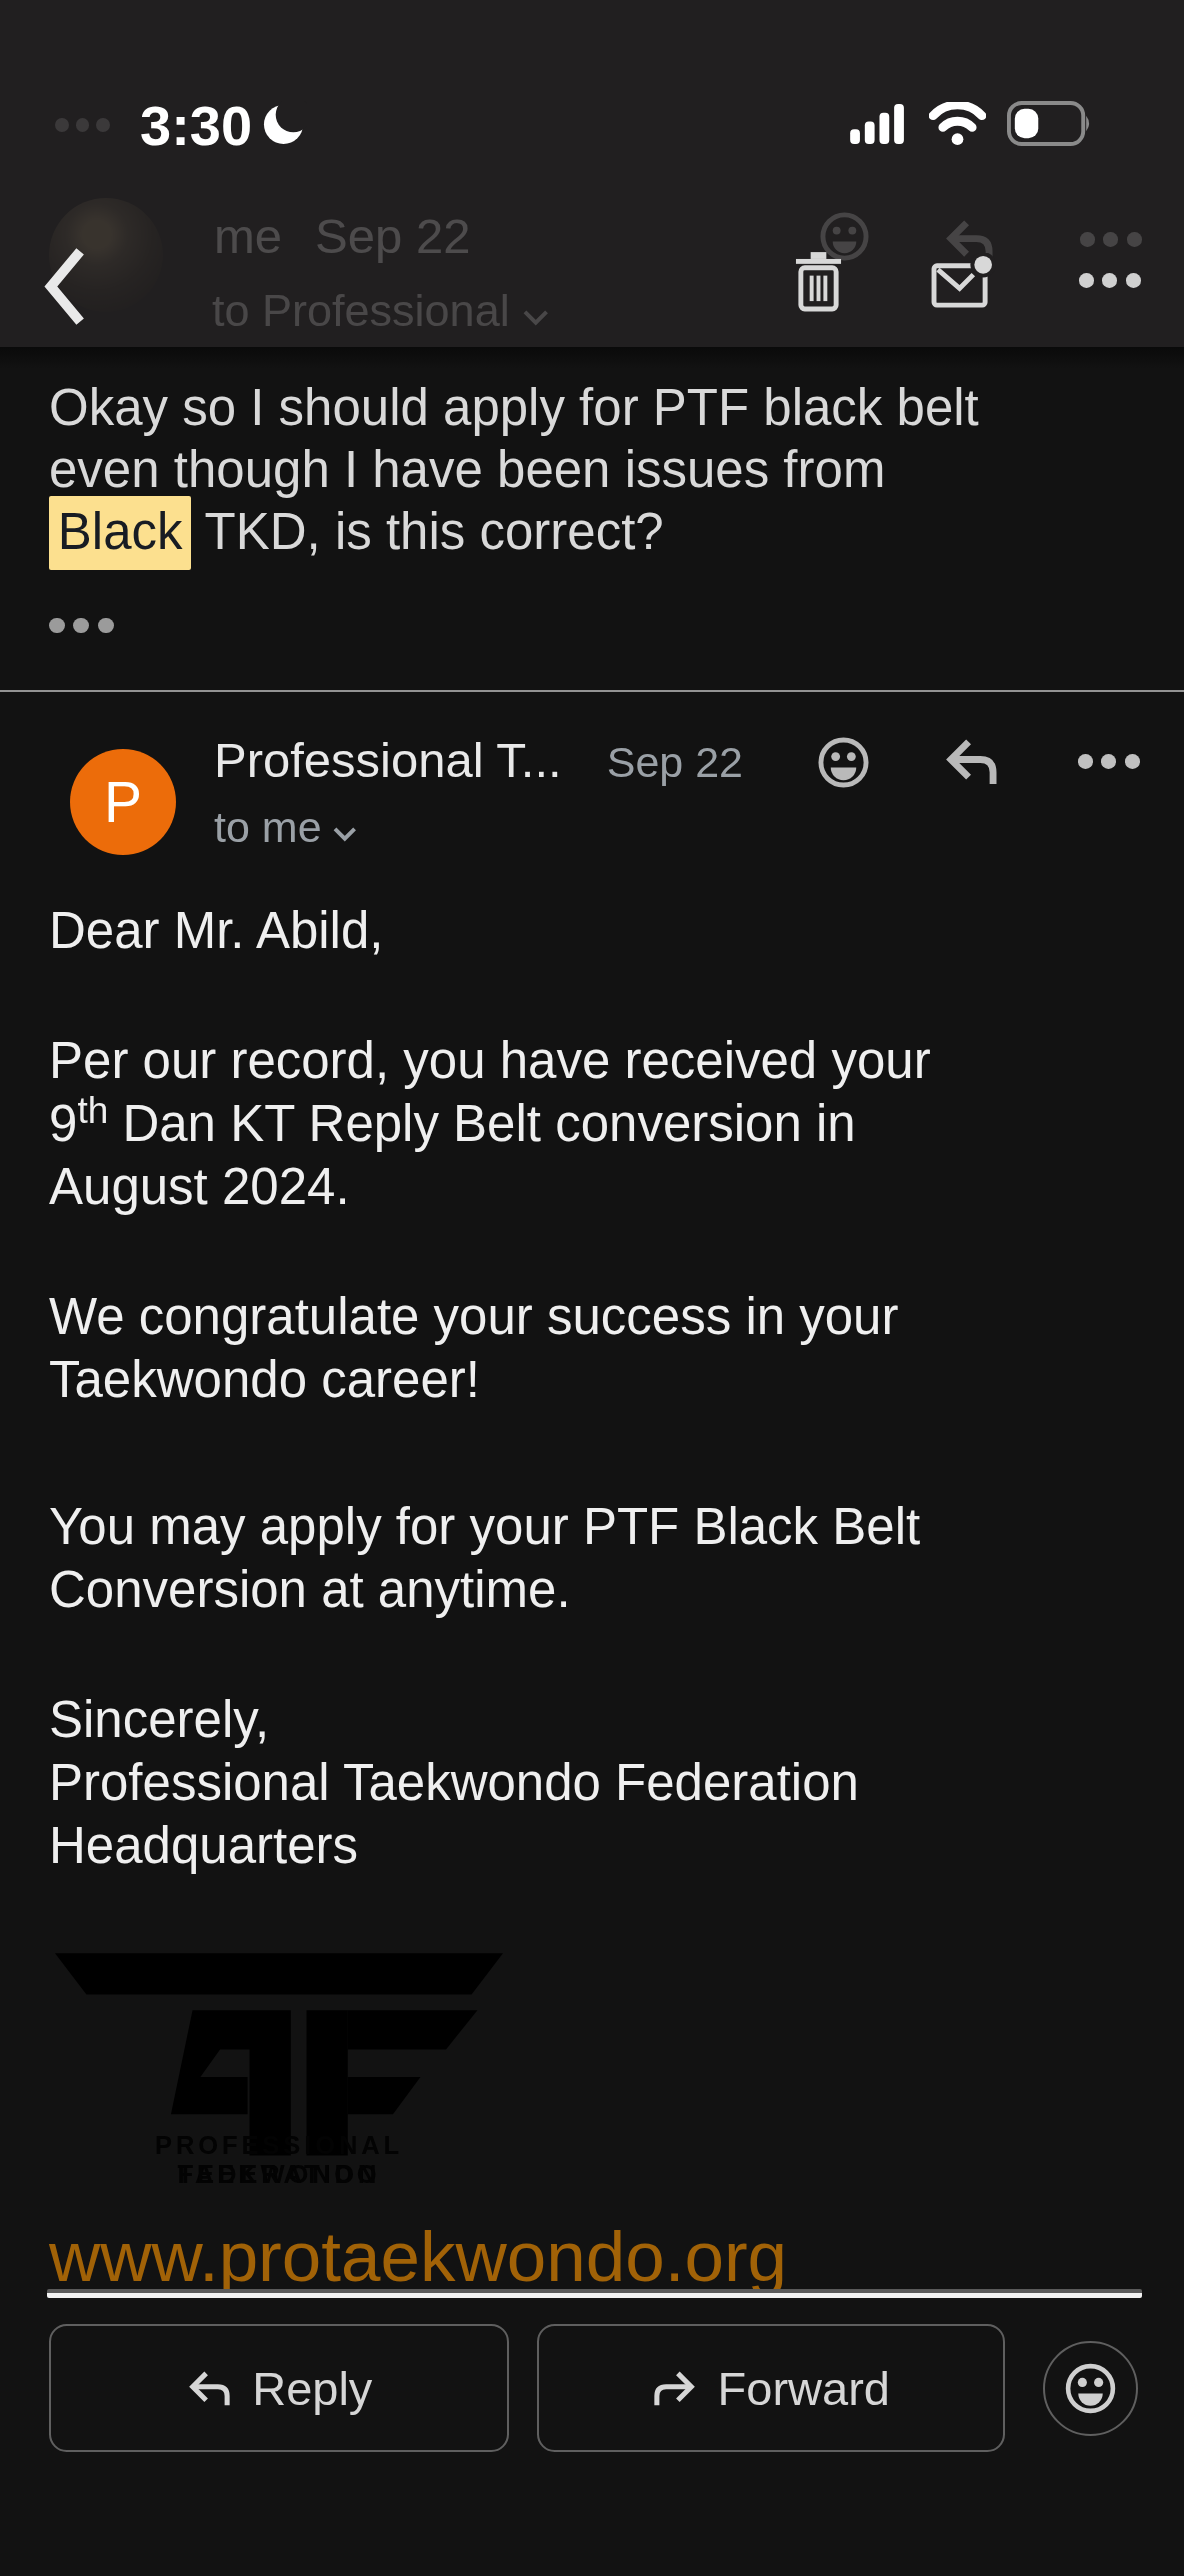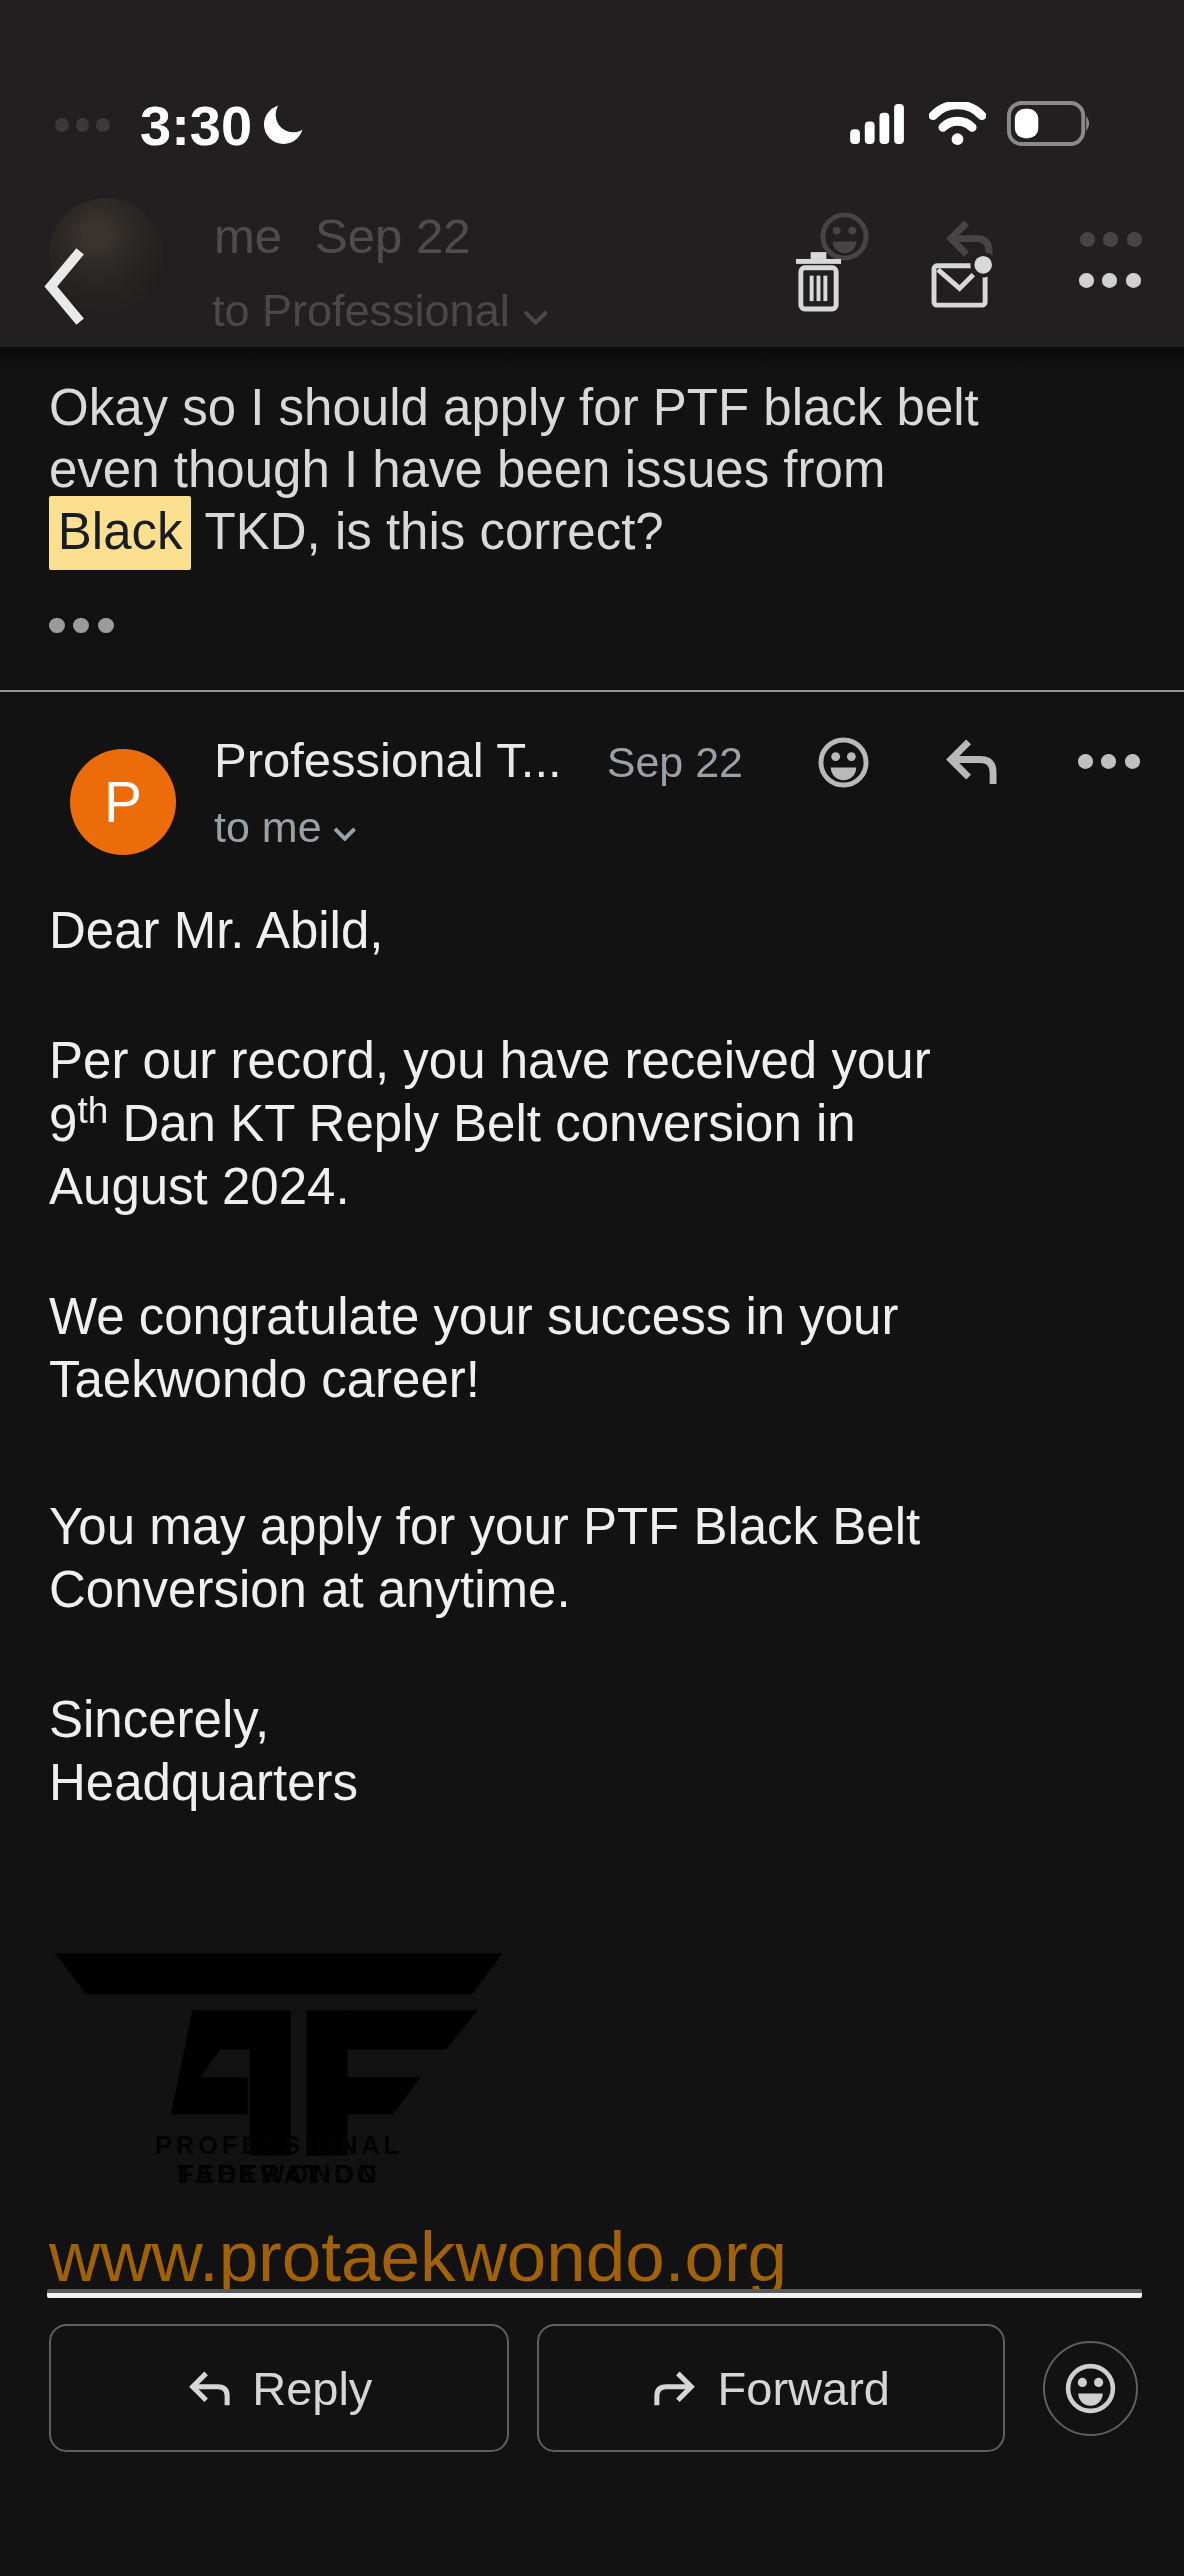--- a/index.html
+++ b/index.html
@@ -267,20 +267,21 @@
       <div class="para">
         <div>We congratulate your success in your</div>
         <div>Taekwondo career!</div>
       </div>
       <div class="para sup-extra">
         <div>You may apply for your PTF Black Belt</div>
         <div>Conversion at anytime.</div>
       </div>
       <div class="para">
         <div>Sincerely,</div>
+        <div>Professional Taekwondo Federation</div>
         <div>Headquarters</div>
       </div>
     </div>
 
     <div class="sig-logo">
       <svg width="448" height="246" viewBox="0 0 456 250">
         <polygon points="0,2 456,2 424,44 32,44" fill="#000"></polygon>
         <polygon points="140,60 240,60 240,208 198,208 198,100 168,100 148,128 196,128 196,166 118,166" fill="#000"></polygon>
         <polygon points="256,60 298,60 298,208 256,208" fill="#000"></polygon>
         <polygon points="298,60 430,60 398,100 298,100" fill="#000"></polygon>

